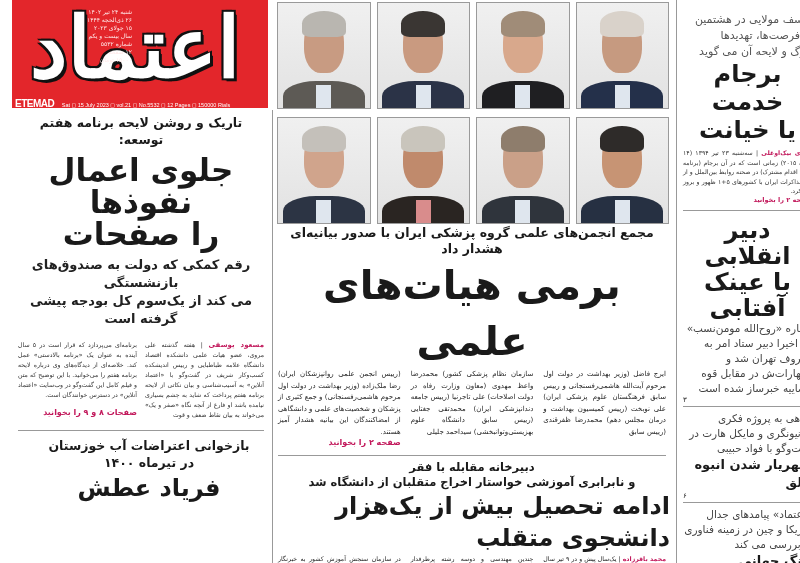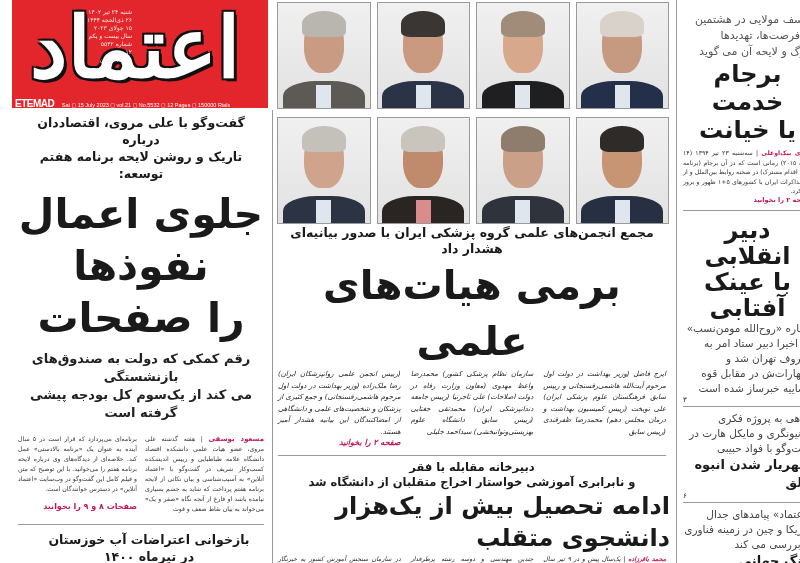--- a/index.html
+++ b/index.html
@@ -13,38 +13,38 @@
     text-shadow: 2px 2px 0 #111, -2px -2px 0 #111, 2px -2px 0 #111, -2px 2px 0 #111, 3px 3px 0 #111; }
   .mast-dates { position: absolute; left: 70px; top: 8px; width: 50px; direction: rtl; text-align: right; font-size: 6px; line-height: 8px; color: #ffe9e9; }
   .mast-dates div { white-space: nowrap; }
   .mast-strip { position: absolute; left: 0; top: 97px; width: 256px; height: 13px; background: #e3262b; color: #fff; font-family: "Liberation Sans", sans-serif; font-size: 5.5px; line-height: 13px; padding-left: 3px; white-space: nowrap; }
   .mast-strip .brand { font-size: 10px; font-weight: bold; margin-right: 6px; letter-spacing: -0.5px; }
   .pink { color: #c2185b; }
 
   
   .left-col { position: absolute; left: 0; top: 110px; width: 258px; height: 453px; }
   .kicker { font-weight: bold; font-size: 12.5px; line-height: 17px; text-align: center; direction: rtl; }
-  .headline-xl { font-family: "DejaVu Sans", sans-serif; font-weight: bold; font-size: 41px; line-height: 52px; text-align: center; direction: rtl; letter-spacing: -1px; }
+  .headline-xl { font-family: "DejaVu Sans", sans-serif; font-weight: bold; font-size: 31px; line-height: 32px; text-align: center; direction: rtl; letter-spacing: -1px; }
   .sub { font-size: 13px; line-height: 18px; text-align: center; direction: rtl; font-weight: bold; color: #222; }
   .body-text { font-size: 6.2px; line-height: 10px; direction: rtl; text-align: justify; color: #333; }
   .more { font-size: 8px; font-weight: bold; color: #c2185b; direction: rtl; }
 
   
   .photo-grid { position: absolute; left: 265px; top: 2px; width: 392px; height: 222px; display: grid; grid-template-columns: repeat(4, 1fr); grid-template-rows: 1fr 1fr; gap: 8px 6px; }
   .photo { border: 1px solid #9a9a9a; background: linear-gradient(#f0f0f0, #e2e2e2); position: relative; overflow: hidden; }
   .photo .head { position: absolute; left: 50%; top: 12%; width: 44%; height: 55%; margin-left: -22%; border-radius: 45% 45% 42% 42%; }
   .photo .hair { position: absolute; left: 50%; top: 8%; width: 48%; height: 24%; margin-left: -24%; border-radius: 50% 50% 20% 20%; }
   .photo .suit { position: absolute; left: 5%; bottom: -10%; width: 90%; height: 36%; border-radius: 40% 40% 0 0; }
   .photo .collar { position: absolute; left: 42%; bottom: 0; width: 16%; height: 22%; background: #dfe6ee; }
 
   .center-col { position: absolute; left: 262px; top: 225px; width: 396px; }
   .c-kicker { font-weight: bold; font-size: 12.5px; line-height: 16px; direction: rtl; text-align: center; }
   .c-headline { font-weight: bold; font-size: 40px; line-height: 56px; text-align: center; direction: rtl; letter-spacing: -1px; }
   .cols3 { display: flex; flex-direction: row-reverse; gap: 10px; }
-  .cols3 > div { flex: 1; font-style: italic; }
+  .cols3 > div { flex: 1; }
   .c-body { font-size: 7px; line-height: 11.5px; direction: rtl; text-align: justify; color: #222; }
   .hr { border-top: 1px solid #999; }
 
   .c2-kicker { font-weight: bold; font-size: 11.5px; line-height: 15px; direction: rtl; text-align: center; }
   .c2-headline { font-weight: bold; font-size: 24px; line-height: 32px; direction: rtl; text-align: right; letter-spacing: -0.5px; }
 
   
   .right-col { position: absolute; left: 664px; top: 0; width: 136px; height: 563px; border-left: 1px solid #999; padding-left: 6px; }
   .r-kicker { font-size: 11px; line-height: 16px; direction: rtl; text-align: right; color: #555; }
   .r-headline { font-weight: bold; font-size: 22px; line-height: 27px; direction: rtl; text-align: center; }
@@ -74,21 +74,20 @@
     </div>
     <div class="mast-strip">
       <span class="brand">ETEMAD</span>
       <span>Sat  ◻  15 July 2023  ◻  vol.21  ◻  No.5532  ◻  12  Pages  ◻  150000  Rials</span>
     </div>
   </div>
 
   <div class="left-col">
     <div style="padding: 4px 6px 0 6px;">
       <div class="kicker">
-        <div>گفت‌وگو با علی مروی، اقتصاددان درباره</div>
         <div>تاریک و روشن لایحه برنامه هفتم توسعه:</div>
       </div>
       <div class="headline-xl" style="margin-top:6px;">
         <div>جلوی اعمال نفوذها</div>
         <div>را صفحات</div>
       </div>
       <div class="sub" style="margin-top:6px;">
         <div>رقم کمکی که دولت به صندوق‌های بازنشستگی</div>
         <div>می کند از یک‌سوم کل بودجه پیشی گرفته است</div>
       </div>

